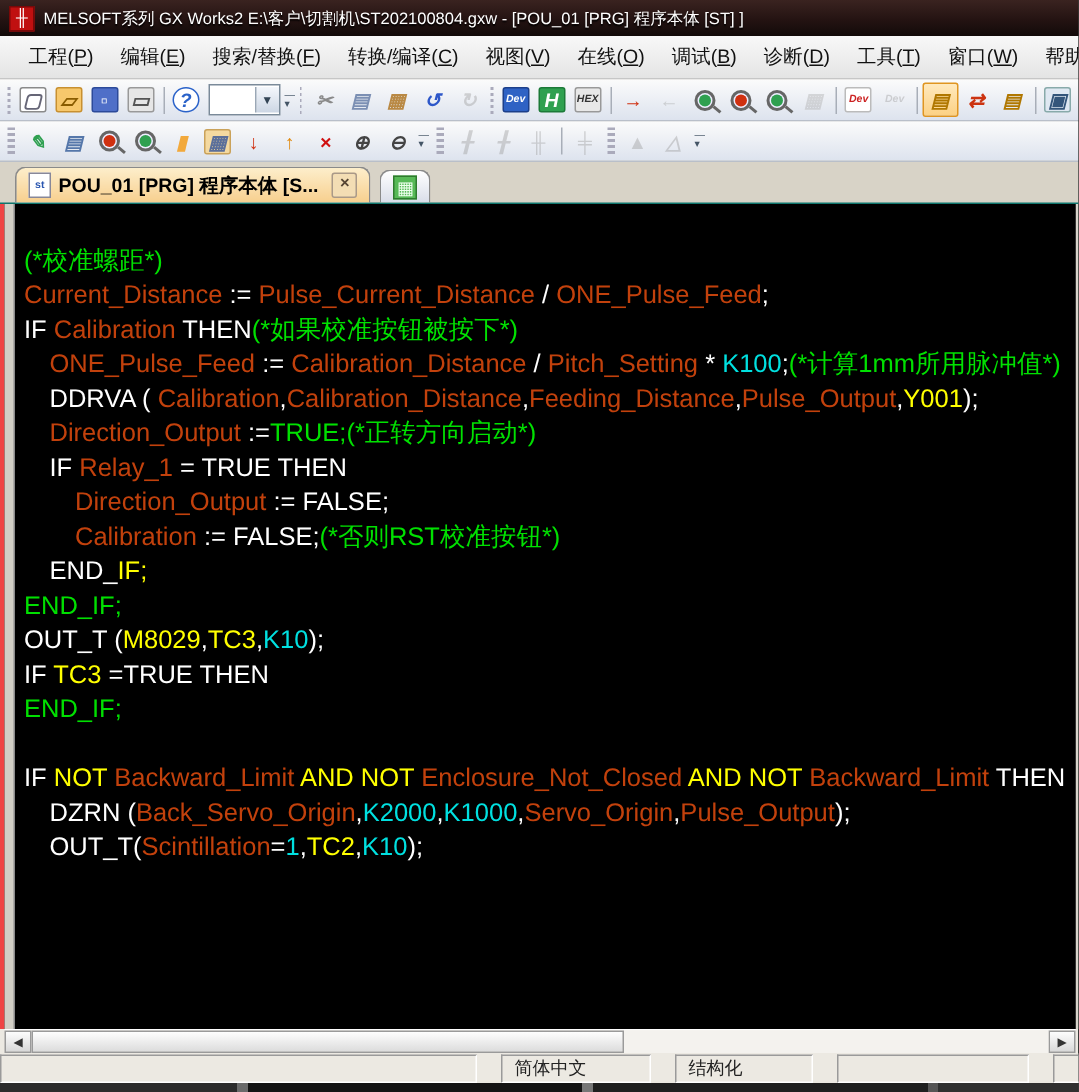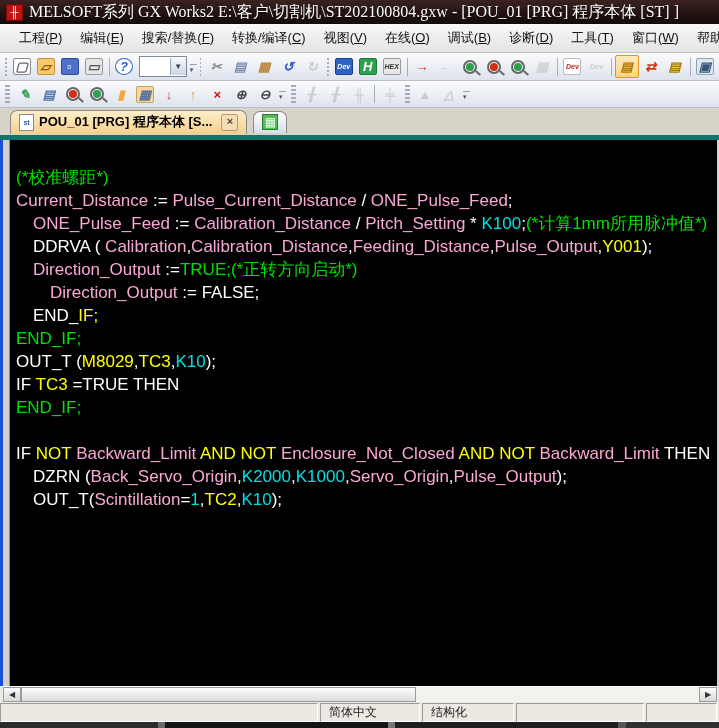--- a/index.html
+++ b/index.html
@@ -5,21 +5,21 @@
   html,body{margin:0;padding:0;}
   body{width:719px;height:728px;overflow:hidden;background:#000;
        font-family:"Liberation Sans",sans-serif;-webkit-font-smoothing:antialiased;}
   .window{width:719px;height:728px;display:flex;flex-direction:column;background:#ece9e2;}
 
   
   .titlebar{height:24px;flex:0 0 24px;display:flex;align-items:center;gap:6px;padding:0 6px;
             background:linear-gradient(180deg,#3a2320 0%,#241312 55%,#120a09 100%);}
   .app-icon{width:15px;height:15px;flex:0 0 15px;background:#c01010;border:1px solid #7a0808;
             color:#fff;font-size:11px;line-height:14px;text-align:center;font-weight:bold;}
-  .title-text{color:#fff;font-size:16px;white-space:nowrap;overflow:hidden;text-shadow:0 1px 1px #000;font-family:Liberation Serif, serif;}
+  .title-text{color:#fff;font-size:11px;white-space:nowrap;overflow:hidden;text-shadow:0 1px 1px #000;}
 
   
   .menubar{height:28px;flex:0 0 28px;display:flex;align-items:center;
            background:linear-gradient(180deg,#f8f8f8,#e4e4e4);border-bottom:1px solid #c6c6c6;padding-left:2px;}
   .menugrip{width:4px;height:18px;margin:0 4px;
             background:repeating-linear-gradient(180deg,#b9b9b9 0 2px,transparent 2px 4px);}
   .menu-item{font-size:13px;color:#111;padding:20px 9px;white-space:nowrap;cursor:default;}
   .menu-item u{text-decoration:underline;}
 
   
@@ -44,57 +44,57 @@
   .tbcombo{width:148px;height:19px;background:#fff;border:1px solid #7a8a99;display:flex;
            align-items:center;justify-content:flex-end;margin:0 3px;}
   .tbcombo .cval{flex:1;font-size:11px;color:#333;padding-left:3px;}
   .tbcombo .carr{width:15px;height:17px;background:linear-gradient(180deg,#f4f7fc,#ccd6e4);
                  border-left:1px solid #9aa7b6;display:flex;align-items:center;justify-content:center;
                  font-size:8px;color:#345;}
   .tboverflow{width:11px;height:19px;display:flex;flex-direction:column;align-items:center;
               justify-content:center;font-size:7px;color:#456;line-height:.8;}
 
   
-  .tabbar{height:27px;flex:0 0 27px;display:flex;align-items:center;background:#d8d3c7;
-          padding-left:10px;border-bottom:5px solid #0f766e;}
+  .tabbar{height:27px;flex:0 0 27px;display:flex;align-items:flex-end;background:#d8d3c7;
+          padding-left:10px;border-bottom:1px solid #0f766e;}
   .tab{display:flex;align-items:center;gap:5px;height:23px;padding:0 8px;font-size:13px;
        border:1px solid #8a8a8a;border-bottom:none;border-radius:7px 7px 0 0;white-space:nowrap;}
   .tab.active{background:linear-gradient(180deg,#fdeecb,#f7cf8e);font-weight:bold;position:relative;z-index:2;}
   .tab.inactive{background:linear-gradient(180deg,#ffffff,#d9dde9);margin-left:6px;height:21px;color:#222;}
   .tab .sticon{width:13px;height:15px;background:#fff;border:1px solid #889;color:#2a56b0;
                font-size:7px;font-weight:bold;display:flex;align-items:center;justify-content:center;}
   .tab .glicon{width:14px;height:14px;background:#57b957;color:#edffed;font-size:12px;line-height:1;
                display:flex;align-items:center;justify-content:center;border:1px solid #2e7a2e;}
   .tab .closer{width:15px;height:15px;margin-left:4px;border:1px solid #a98;border-radius:2px;
                background:#f3ddb4;color:#543;font-size:11px;font-weight:bold;line-height:13px;text-align:center;}
 
   
-  .editor-wrap{flex:1 1 auto;display:flex;min-height:0;border-left:3px solid #1d4ed8;
+  .editor-wrap{flex:1 1 auto;display:flex;min-height:0;border-left:3px solid #ef4444;
                border-right:2px solid #d8d5cc;background:#000;position:relative;}
   .gutter{width:6px;flex:0 0 6px;background:#d2cfc6;border-right:1px solid #8a8a8a;}
   .code{flex:1;background:#000;padding:26px 4px 0 6px;overflow:hidden;
         font-family:"Liberation Sans",sans-serif;font-size:17px;}
   .cline{height:23px;line-height:23px;white-space:pre;}
-  .tok-w{color:#ffffff;} .tok-m{color:#f9a8d4;} .tok-g{color:#00e000;}
+  .tok-w{color:#ffffff;} .tok-m{color:#c2410c;} .tok-g{color:#00e000;}
   .tok-y{color:#ffff00;} .tok-c{color:#00e0e0;}
   .caret{display:inline-block;width:2px;height:17px;background:#fff;vertical-align:-3px;}
 
   
   .hscroll{height:15px;flex:0 0 15px;background:#ece9e2;display:flex;align-items:stretch;
            border-top:1px solid #fff;margin:0 2px 0 3px;}
   .harrow{width:16px;background:linear-gradient(180deg,#fdfdfd,#d8d8d8);border:1px solid #9a9a9a;
           color:#333;font-size:8px;display:flex;align-items:center;justify-content:center;}
   .htrack{flex:1;background:#f4f2ee;position:relative;}
   .hthumb{position:absolute;left:0;top:0;bottom:0;width:58%;background:linear-gradient(180deg,#fefefe,#dcdcdc);
           border:1px solid #9a9a9a;}
 
   
   .statusbar{height:19px;flex:0 0 19px;display:flex;align-items:stretch;background:#ece9e2;
              font-size:12px;color:#222;padding-top:1px;}
-  .sseg{border:1px solid;border-color:#9a9a9a #ffffff #ffffff #9a9a9a;margin-right:2px;
+  .sseg{border:1px solid;border-color:#9a9a9a #ffffff #ffffff #9a9a9a;margin-right:16px;
         display:flex;align-items:center;padding:0 8px;white-space:nowrap;overflow:hidden;}
   .sseg.s0{flex:0 0 300px;} .sseg.s1{flex:0 0 82px;} .sseg.s2{flex:0 0 74px;}
   .sseg.s3{flex:0 0 110px;} .sseg.s4{flex:1;}
 
   .bottom-strip{height:6px;flex:0 0 6px;
      background:linear-gradient(90deg,#2c2c2c 0 22%,#6a6a6a 22% 23%,#141414 23% 54%,#777 54% 55%,#1f1f1f 55% 86%,#555 86% 87%,#303030 87% 100%);}
 </style>
 </head>
 <body>
 
@@ -279,24 +279,27 @@
     <div class="tab inactive">
       <span class="glicon">▦</span>
     </div>
   </div>
 
   <div class="editor-wrap">
     <div class="gutter"></div>
     <div class="code" id="code">
         <div class="cline" style="padding-left: 0px;"><span class="tok-g">(*校准螺距*)</span></div>
         <div class="cline" style="padding-left: 0px;"><span class="tok-m">Current_Distance</span><span class="tok-w"> := </span><span class="tok-m">Pulse_Current_Distance</span><span class="tok-w"> / </span><span class="tok-m">ONE_Pulse_Feed</span><span class="tok-w">;</span></div>
+        <div class="cline" style="padding-left: 0px;"><span class="tok-w">IF </span><span class="tok-m">Calibration</span><span class="tok-w"> THEN</span><span class="tok-g">(*如果校准按钮被按下*)</span></div>
         <div class="cline" style="padding-left: 17px;"><span class="tok-m">ONE_Pulse_Feed</span><span class="tok-w"> := </span><span class="tok-m">Calibration_Distance</span><span class="tok-w"> / </span><span class="tok-m">Pitch_Setting</span><span class="tok-w"> * </span><span class="tok-c">K100</span><span class="tok-w">;</span><span class="tok-g">(*计算1mm所用脉冲值*)</span></div>
         <div class="cline" style="padding-left: 17px;"><span class="tok-w">DDRVA ( </span><span class="tok-m">Calibration</span><span class="tok-w">,</span><span class="tok-m">Calibration_Distance</span><span class="tok-w">,</span><span class="tok-m">Feeding_Distance</span><span class="tok-w">,</span><span class="tok-m">Pulse_Output</span><span class="tok-w">,</span><span class="tok-y">Y001</span><span class="tok-w">);</span></div>
         <div class="cline" style="padding-left: 17px;"><span class="tok-m">Direction_Output</span><span class="tok-w"> :=</span><span class="tok-g">TRUE;</span><span class="tok-g">(*正转方向启动*)</span></div>
+        <div class="cline" style="padding-left: 17px;"><span class="tok-w">IF </span><span class="tok-m">Relay_1</span><span class="tok-w"> = TRUE THEN</span></div>
         <div class="cline" style="padding-left: 34px;"><span class="tok-m">Direction_Output</span><span class="tok-w"> := FALSE;</span></div>
+        <div class="cline" style="padding-left: 34px;"><span class="tok-m">Calibration</span><span class="tok-w"> := FALSE;</span><span class="tok-g">(*否则RST校准按钮*)</span></div>
         <div class="cline" style="padding-left: 17px;"><span class="tok-w">END_</span><span class="tok-y">IF;</span></div>
         <div class="cline" style="padding-left: 0px;"><span class="tok-g">END_IF;</span></div>
         <div class="cline" style="padding-left: 0px;"><span class="tok-w">OUT_T (</span><span class="tok-y">M8029</span><span class="tok-w">,</span><span class="tok-y">TC3</span><span class="tok-w">,</span><span class="tok-c">K10</span><span class="tok-w">);</span></div>
         <div class="cline" style="padding-left: 0px;"><span class="tok-w">IF </span><span class="tok-y">TC3</span><span class="tok-w"> =TRUE THEN</span></div>
         <div class="cline" style="padding-left: 0px;"><span class="tok-g">END_IF;</span></div>
         <div class="cline" style="padding-left: 0px;"></div>
         <div class="cline" style="padding-left: 0px;"><span class="tok-w">IF </span><span class="tok-y">NOT </span><span class="tok-m">Backward_Limit</span><span class="tok-w"> </span><span class="tok-y">AND NOT </span><span class="tok-m">Enclosure_Not_Closed</span><span class="tok-w"> </span><span class="tok-y">AND NOT </span><span class="tok-m">Backward_Limit</span><span class="tok-w"> THEN</span></div>
         <div class="cline" style="padding-left: 17px;"><span class="tok-w">DZRN (</span><span class="tok-m">Back_Servo_Origin</span><span class="tok-w">,</span><span class="tok-c">K2000</span><span class="tok-w">,</span><span class="tok-c">K1000</span><span class="tok-w">,</span><span class="tok-m">Servo_Origin</span><span class="tok-w">,</span><span class="tok-m">Pulse_Output</span><span class="tok-w">);</span></div>
         <div class="cline" style="padding-left: 17px;"><span class="tok-w">OUT_T(</span><span class="tok-m">Scintillation</span><span class="tok-w">=</span><span class="tok-c">1</span><span class="tok-w">,</span><span class="tok-y">TC2</span><span class="tok-w">,</span><span class="tok-c">K10</span><span class="tok-w">);</span></div>
       </div>

